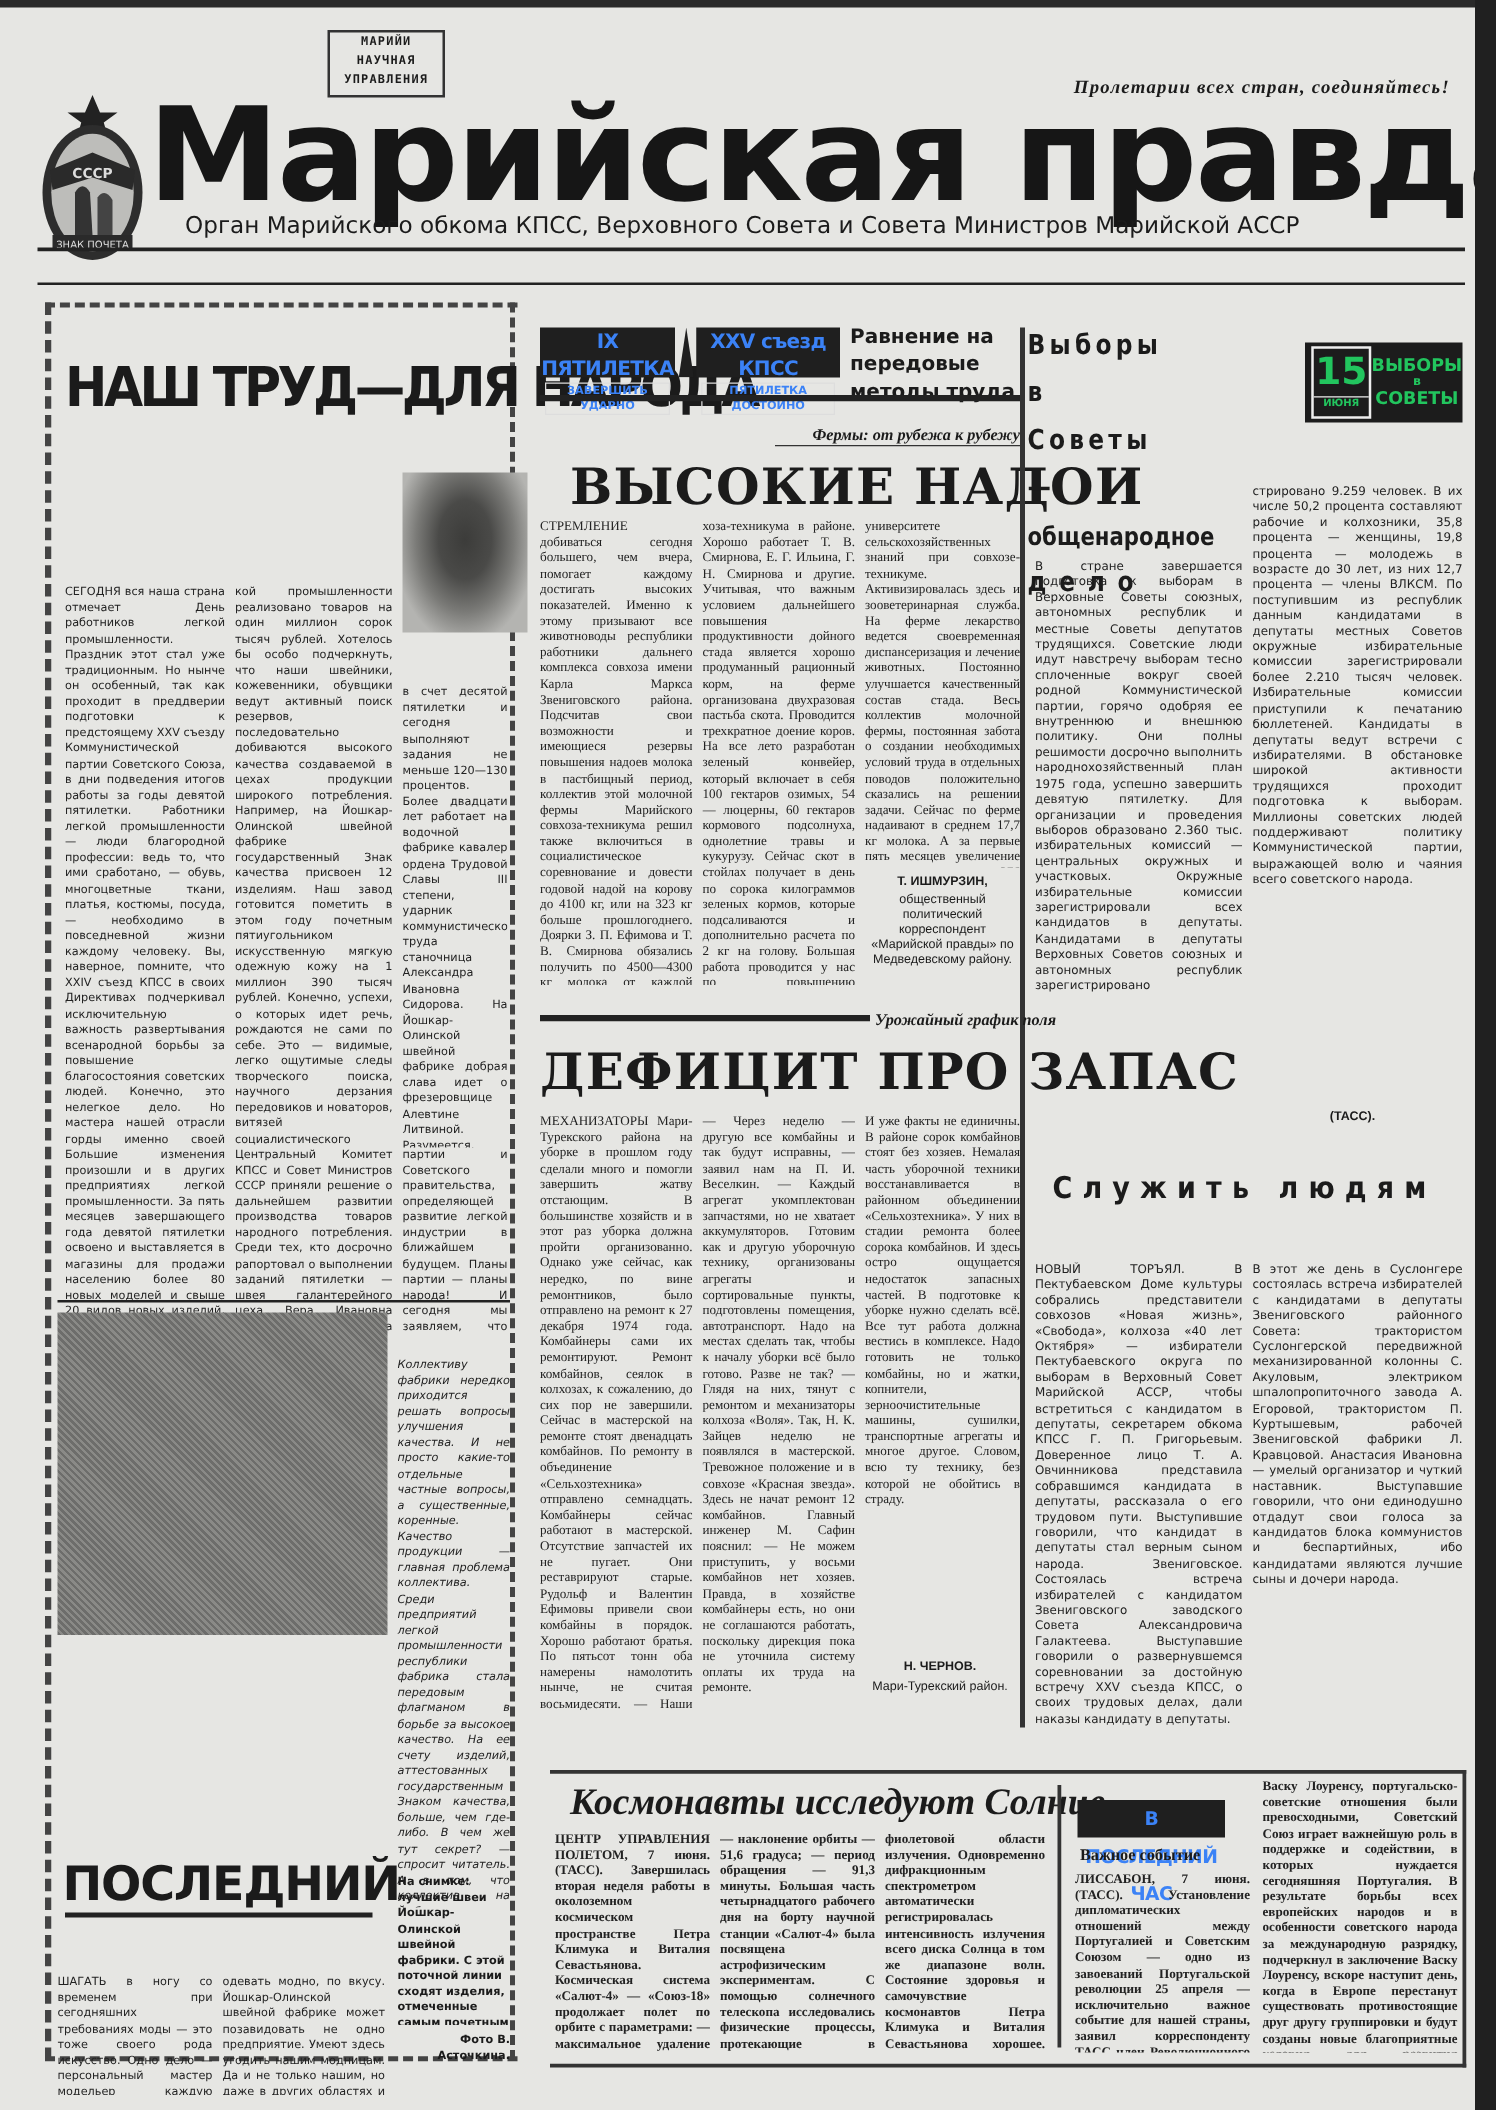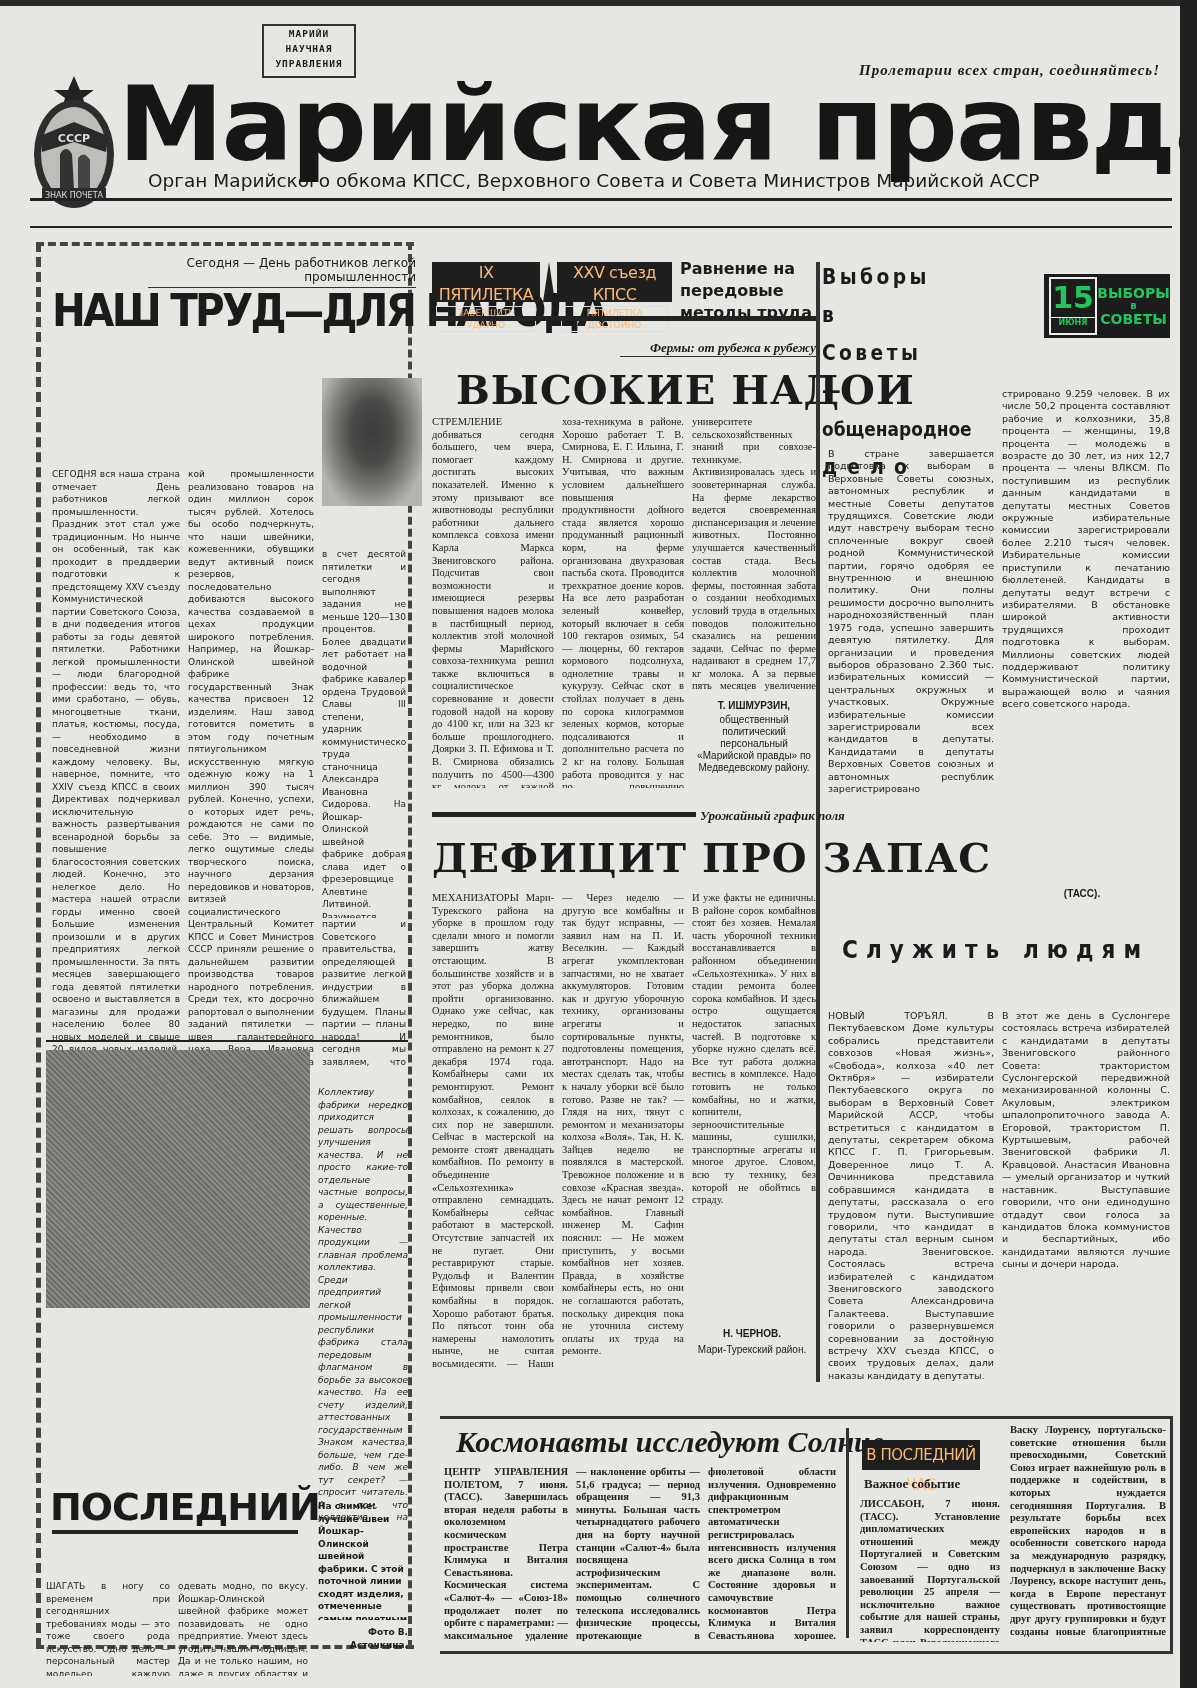--- a/index.html
+++ b/index.html
@@ -20,21 +20,21 @@
   .framebot{left:36px;top:1645px;width:378px;border-top:4px dashed #444;}
   .kicker{left:148px;top:256px;width:268px;font-family:"DejaVu Sans",sans-serif;font-size:12px;border-bottom:1px solid #333;padding-bottom:3px;text-align:right;}
   .hl1{left:52px;top:286px;width:360px;font-family:"DejaVu Sans",sans-serif;font-weight:bold;font-size:44px;line-height:50px;letter-spacing:-3px;transform:scaleX(0.92);transform-origin:left;white-space:nowrap;}
   .lead{left:52px;top:354px;width:250px;font-style:italic;font-weight:bold;font-size:13px;line-height:19px;}
   .photo{background:repeating-linear-gradient(45deg,#6d6d6b 0 2px,#8a8a87 2px 4px);}
   .photo1{left:322px;top:378px;width:100px;height:128px;background:radial-gradient(ellipse at 50% 42%,#3c3c3a 0,#4a4a48 30%,#7a7a77 55%,#b4b4b1 80%);}
   .col{font-family:"DejaVu Sans",sans-serif;font-size:9px;line-height:12.5px;text-align:justify;overflow:hidden;color:#222;margin-top:36px;}
   .cols{font-family:"Liberation Serif",serif;font-size:10.5px;line-height:12.6px;text-align:justify;overflow:hidden;color:#222;}
   .cap{font-family:"DejaVu Sans",sans-serif;font-size:9px;line-height:12.5px;}
   .vrule{background:#333;width:4px;}
-  .banner{background:#1f1f1f;color:#fdba74;font-family:"DejaVu Sans",sans-serif;font-weight:normal;text-align:center;}
+  .banner{background:#1f1f1f;color:#3b82f6;font-family:"DejaVu Sans",sans-serif;font-weight:bold;text-align:center;}
   .b1{left:432px;top:262px;width:108px;height:40px;}
   .b2{left:557px;top:262px;width:115px;height:40px;}
   .banner .t{font-size:16px;line-height:22px;letter-spacing:-0.5px;}
   .banner .s{font-size:9px;line-height:12px;border:1px solid #ddd;margin:0 4px;}
   .arrowmark{left:543px;top:262px;width:12px;height:40px;background:#1f1f1f;clip-path:polygon(50% 0,100% 100%,0 100%);}
   .rightkicker{left:680px;top:258px;width:136px;font-family:"DejaVu Sans",sans-serif;font-weight:bold;font-size:16px;line-height:22px;}
   .sect2kicker{left:620px;top:340px;width:196px;text-align:right;font-style:italic;font-weight:bold;font-size:13px;border-bottom:1px solid #333;}
   .hl2{left:456px;top:366px;width:360px;font-family:"DejaVu Serif",serif;font-weight:bold;font-size:40px;line-height:48px;letter-spacing:1px;white-space:nowrap;}
   .sig{font-family:Liberation Sans, sans-serif;font-size:10px;line-height:12px;text-align:center;font-weight:bold;}
   .hrthick{height:5px;background:#222;}
@@ -86,21 +86,20 @@
   <div class="abs subtitle">Орган Марийского обкома КПСС, Верховного Совета и Совета Министров Марийской АССР</div>
 
   <div class="abs rule" style="left:30px;top:198px;width:1142px;height:3px;"></div>
   <div class="abs rule" style="left:30px;top:226px;width:1142px;height:2px;"></div>
 
   <div class="abs frametop"></div>
   <div class="abs framed"></div>
   <div class="abs framebot"></div>
   <div class="abs" style="left:408px;top:242px;width:5px;height:1406px;border-left:4px dashed #444;"></div>
 
-  <div class="abs kicker">Сегодня — День работников легкой промышленности</div>
   <div class="abs hl1">НАШ ТРУД—ДЛЯ НАРОДА</div>
   <div class="abs photo1"></div>
 
   <div class="abs col" style="left:52px;top:432px;width:128px;height:450px;">СЕГОДНЯ вся наша страна отмечает День работников легкой промышленности. Праздник этот стал уже традиционным. Но нынче он особенный, так как проходит в преддверии подготовки к предстоящему XXV съезду Коммунистической партии Советского Союза, в дни подведения итогов работы за годы девятой пятилетки. Работники легкой промышленности — люди благородной профессии: ведь то, что ими сработано, — обувь, многоцветные ткани, платья, костюмы, посуда, — необходимо в повседневной жизни каждому человеку. Вы, наверное, помните, что XXIV съезд КПСС в своих Директивах подчеркивал исключительную важность развертывания всенародной борьбы за повышение благосостояния советских людей. Конечно, это нелегкое дело. Но мастера нашей отрасли горды именно своей прямой сопричастностью к его выполнению. Сегодня в нашей республике трудится более чем четырехтысячный коллектив работников легкой промышленности. За годы пятилетки на заводах и фабриках отрасли выпуск потребительских товаров увеличился на 78 процентов.</div>
   <div class="abs col" style="left:188px;top:432px;width:126px;height:450px;">кой промышленности реализовано товаров на один миллион сорок тысяч рублей. Хотелось бы особо подчеркнуть, что наши швейники, кожевенники, обувщики ведут активный поиск резервов, последовательно добиваются высокого качества создаваемой в цехах продукции широкого потребления. Например, на Йошкар-Олинской швейной фабрике государственный Знак качества присвоен 12 изделиям. Наш завод готовится пометить в этом году почетным пятиугольником искусственную мягкую одежную кожу на 1 миллион 390 тысяч рублей. Конечно, успехи, о которых идет речь, рождаются не сами по себе. Это — видимые, легко ощутимые следы творческого поиска, научного дерзания передовиков и новаторов, витязей социалистического соревнования, развернутого на рабочих участках под девизом: «Дать продукции больше, с меньшими затратами, высокого качества» И сегодня, в праздничный для нас день, мне приятно назвать имена замечательных тружениц, тех, кто составляет нашу гордость.</div>
   <div class="abs col" style="left:322px;top:512px;width:84px;height:370px;">в счет десятой пятилетки и сегодня выполняют задания не меньше 120—130 процентов. Более двадцати лет работает на водочной фабрике кавалер ордена Трудовой Славы III степени, ударник коммунистического труда станочница Александра Ивановна Сидорова. На Йошкар-Олинской швейной фабрике добрая слава идет о фрезеровщице Алевтине Литвиной. Разумеется, отмечая свой профессиональный праздник, мы с вами должны видеть не только в трудовых достижениях. Есть еще целый ряд резервов. Мы понимаем, что потребности советских людей пока не всегда удовлетворены полностью.</div>
 
   <div class="abs col" style="left:52px;top:882px;width:128px;height:150px;">Большие изменения произошли и в других предприятиях легкой промышленности. За пять месяцев завершающего года девятой пятилетки освоено и выставляется в магазины для продажи населению более 80 новых моделей и свыше 20 видов новых изделий. На заводах и фабриках установлено 12 видов современного высокопроизводительного оборудования.</div>
   <div class="abs col" style="left:188px;top:882px;width:126px;height:150px;">Центральный Комитет КПСС и Совет Министров СССР приняли решение о дальнейшем развитии производства товаров народного потребления. Среди тех, кто досрочно рапортовал о выполнении заданий пятилетки — швея галантерейного цеха Вера Ивановна Капкова и закройщица Екатерина Михайловна Косова с Юринского швейно-войлочного комбината. Работая уже</div>
   <div class="abs col" style="left:322px;top:882px;width:84px;height:150px;">партии и Советского правительства, определяющей развитие легкой индустрии в ближайшем будущем. Планы партии — планы народа! И сегодня мы заявляем, что эти планы будут воплощены в жизнь.</div>
@@ -127,21 +126,21 @@
   </div>
   <div class="abs rightkicker">Равнение на передовые методы труда</div>
   <div class="abs hrthick" style="left:432px;top:316px;width:384px;"></div>
 
   <div class="abs sect2kicker">Фермы: от рубежа к рубежу</div>
   <div class="abs hl2">ВЫСОКИЕ НАДОИ</div>
   <div class="abs cols" style="left:432px;top:416px;width:122px;height:372px;">СТРЕМЛЕНИЕ добиваться сегодня большего, чем вчера, помогает каждому достигать высоких показателей. Именно к этому призывают все животноводы республики работники дальнего комплекса совхоза имени Карла Маркса Звениговского района. Подсчитав свои возможности и имеющиеся резервы повышения надоев молока в пастбищный период, коллектив этой молочной фермы Марийского совхоза-техникума решил также включиться в социалистическое соревнование и довести годовой надой на корову до 4100 кг, или на 323 кг больше прошлогоднего. Доярки З. П. Ефимова и Т. В. Смирнова обязались получить по 4500—4300 кг молока от каждой коровы. Сама Зоя Петровна прошла шоковый рубеж. От каждой коровы она надаивает ежедневно по 19 кг молока. А с начала года на ее счету 2386, или на 200 кг больше, чем получено за пять прошлогодних месяцев. З. П. Ефимова возглавляет список лучших доярок сов-</div>
   <div class="abs cols" style="left:562px;top:416px;width:122px;height:372px;">хоза-техникума в районе. Хорошо работает Т. В. Смирнова, Е. Г. Ильина, Г. Н. Смирнова и другие. Учитывая, что важным условием дальнейшего повышения продуктивности дойного стада является хорошо продуманный рационный корм, на ферме организована двухразовая пастьба скота. Проводится трехкратное доение коров. На все лето разработан зеленый конвейер, который включает в себя 100 гектаров озимых, 54 — люцерны, 60 гектаров кормового подсолнуха, однолетние травы и кукурузу. Сейчас скот в стойлах получает в день по сорока килограммов зеленых кормов, которые подсаливаются и дополнительно расчета по 2 кг на голову. Большая работа проводится у нас по повышению квалификации животноводов, — отмечает главный зоотехник совхоза-техникума М. М. Мулокова. — Работает школа передового опыта. Все доярки и скотники являются слушателями школы коммунистического труда, а заведующий фермой И. В. Беседаров учится в</div>
   <div class="abs cols" style="left:692px;top:416px;width:124px;height:278px;">университете сельскохозяйственных знаний при совхозе-техникуме. Активизировалась здесь и зооветеринарная служба. На ферме лекарство ведется своевременная диспансеризация и лечение животных. Постоянно улучшается качественный состав стада. Весь коллектив молочной фермы, постоянная забота о создании необходимых условий труда в отдельных поводов положительно сказались на решении задачи. Сейчас по ферме надаивают в среднем 17,7 кг молока. А за первые пять месяцев увеличение надоев молока на 276 килограммов по сравнению с тем же периодом прошлого года. Руководители хозяйства, однако, на достигнутом не намерены успокаиваться. Так, на ферме не хватает холодильной установки. Поэтому из-за повышенной кислотности молоко от отсюда в основном сдается вторым сортом.</div>
   <div class="abs sig" style="left:692px;top:700px;width:124px;">Т. ИШМУРЗИН,</div>
-  <div class="abs sig" style="left:692px;top:714px;width:124px;height:60px;overflow:hidden;font-weight:normal;">общественный политический персональный «Марийской правды» по Медведевскому району.</div>
+  <div class="abs sig" style="left:692px;top:714px;width:124px;height:60px;overflow:hidden;font-weight:normal;">общественный политический корреспондент «Марийской правды» по Медведевскому району.</div>
 
   <div class="abs vrule" style="left:816px;top:262px;height:1120px;"></div>
 
   <div class="abs hrthick" style="left:432px;top:812px;width:264px;"></div>
   <div class="abs urozh">Урожайный график поля</div>
   <div class="abs hl3">ДЕФИЦИТ ПРО ЗАПАС</div>
   <div class="abs cols" style="left:432px;top:892px;width:122px;height:476px;">МЕХАНИЗАТОРЫ Мари-Турекского района на уборке в прошлом году сделали много и помогли завершить жатву отстающим. В большинстве хозяйств и в этот раз уборка должна пройти организованно. Однако уже сейчас, как нередко, по вине ремонтников, было отправлено на ремонт к 27 декабря 1974 года. Комбайнеры сами их ремонтируют. Ремонт комбайнов, сеялок в колхозах, к сожалению, до сих пор не завершили. Сейчас в мастерской на ремонте стоят двенадцать комбайнов. По ремонту в объединение «Сельхозтехника» отправлено семнадцать. Комбайнеры сейчас работают в мастерской. Отсутствие запчастей их не пугает. Они реставрируют старые. Рудольф и Валентин Ефимовы привели свои комбайны в порядок. Хорошо работают братья. По пятьсот тонн оба намерены намолотить нынче, не считая восьмидесяти. — Наши комбайны готовы, — сказали они. — Осталось взять аккумуляторы после зарядки и выехать.</div>
   <div class="abs cols" style="left:562px;top:892px;width:122px;height:476px;">— Через неделю — другую все комбайны и так будут исправны, — заявил нам на П. И. Веселкин. — Каждый агрегат укомплектован запчастями, но не хватает аккумуляторов. Готовим как и другую уборочную технику, организованы агрегаты и сортировальные пункты, подготовлены помещения, автотранспорт. Надо на местах сделать так, чтобы к началу уборки всё было готово. Разве не так? — Глядя на них, тянут с ремонтом и механизаторы колхоза «Воля». Так, Н. К. Зайцев неделю не появлялся в мастерской. Тревожное положение и в совхозе «Красная звезда». Здесь не начат ремонт 12 комбайнов. Главный инженер М. Сафин пояснил: — Не можем приступить, у восьми комбайнов нет хозяев. Правда, в хозяйстве комбайнеры есть, но они не соглашаются работать, поскольку дирекция пока не уточнила систему оплаты их труда на ремонте.</div>
   <div class="abs cols" style="left:692px;top:892px;width:124px;height:430px;">И уже факты не единичны. В районе сорок комбайнов стоят без хозяев. Немалая часть уборочной техники восстанавливается в районном объединении «Сельхозтехника». У них в стадии ремонта более сорока комбайнов. И здесь остро ощущается недостаток запасных частей. В подготовке к уборке нужно сделать всё. Все тут работа должна вестись в комплексе. Надо готовить не только комбайны, но и жатки, копнители, зерноочистительные машины, сушилки, транспортные агрегаты и многое другое. Словом, всю ту технику, без которой не обойтись в страду.</div>
   <div class="abs sig" style="left:692px;top:1328px;width:120px;">Н. ЧЕРНОВ.</div>

